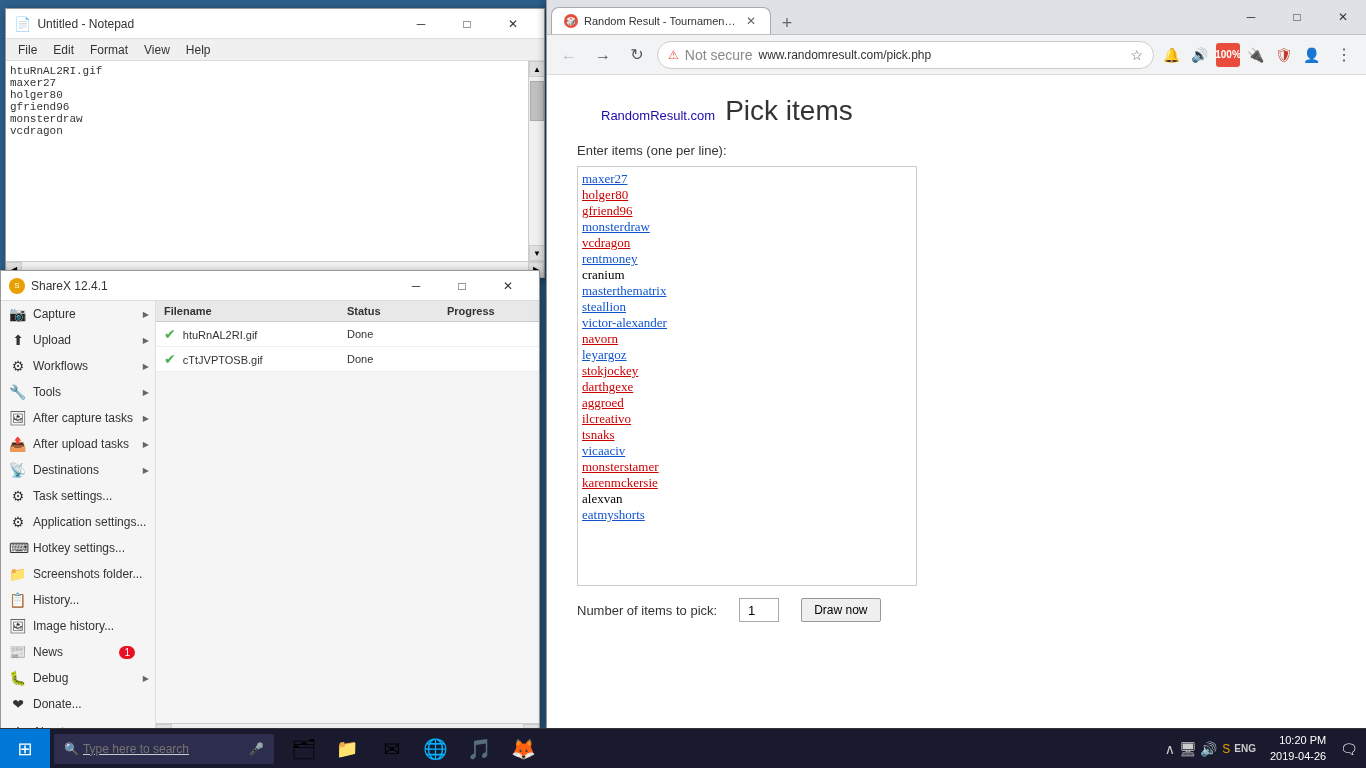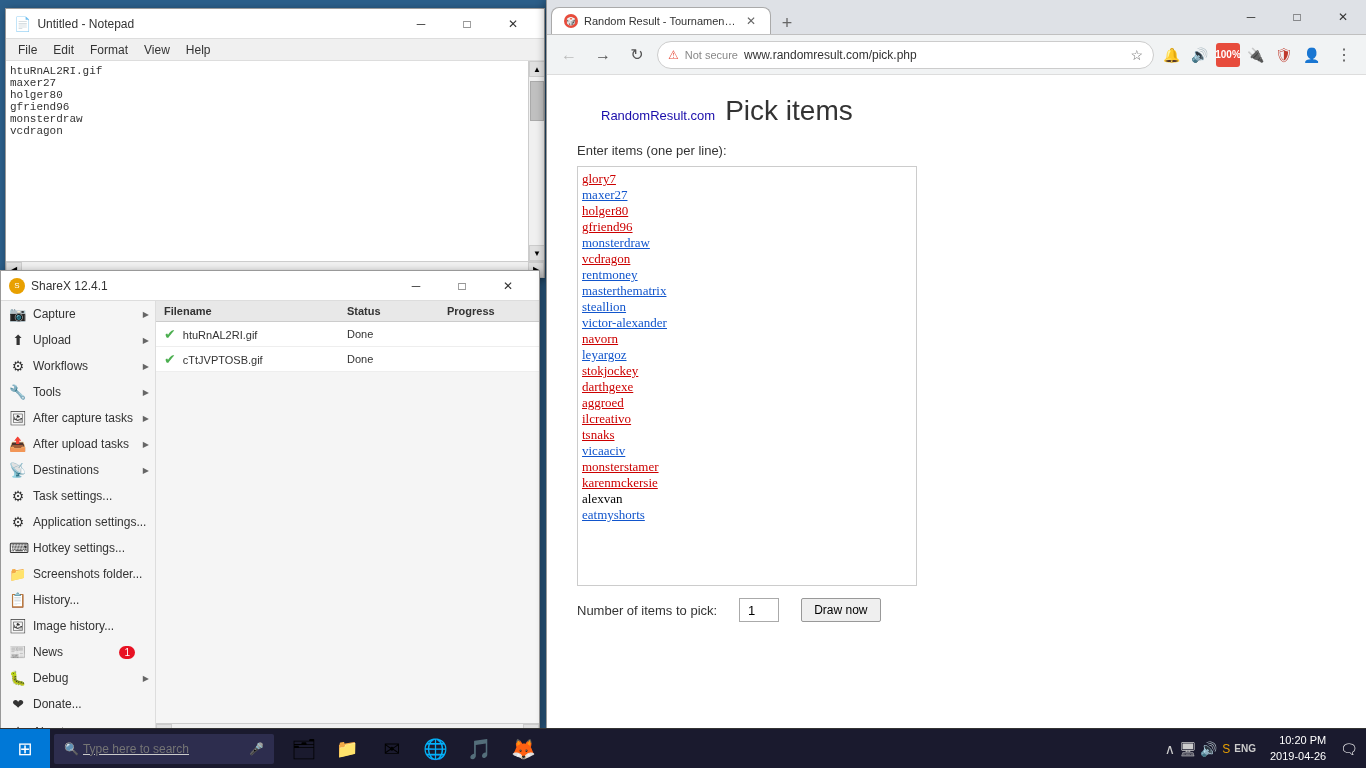--- a/index.html
+++ b/index.html
@@ -366,48 +366,48 @@
       <div class="win-btn">□</div>
       <div class="win-btn close">✕</div>
     </div>
   </div>
   <div class="browser-navbar">
     <div class="nav-btn disabled">←</div>
     <div class="nav-btn">→</div>
     <div class="nav-btn">↻</div>
     <div class="address-bar">
       <span class="address-security">⚠</span>
-      <span style="font-size:11px;color:#888;">Not secure</span>
+      <span style="font-size:14px;color:#888;">Not secure</span>
       <span class="address-text">www.randomresult.com/pick.php</span>
       <span class="address-star">☆</span>
     </div>
     <div class="browser-ext-icons">
       <div class="ext-icon" style="color:#e67e22;">🔔</div>
       <div class="ext-icon">🔊</div>
       <div class="ext-icon" style="background:#e74c3c;color:white;border-radius:3px;font-size:10px;font-weight:bold;">100%</div>
       <div class="ext-icon">🔌</div>
       <div class="ext-icon" style="color:#c0392b;">🛡</div>
       <div class="ext-icon">👤</div>
     </div>
     <div class="browser-menu-btn">⋮</div>
   </div>
   <div class="browser-content">
     <div class="site-header">
       <a class="site-link">RandomResult.com</a>
       <h1 class="page-title">Pick items</h1>
     </div>
     <p class="instructions">Enter items (one per line):</p>
     <div style="border:1px solid #ccc;width:340px;height:420px;overflow:auto;padding:4px;font-size:13px;font-family:serif;margin-bottom:12px;">
-      <div><a style="color:#cc0000;text-decoration:underline;">glory7</a></div>
       <div><a style="color:#1155cc;text-decoration:underline;">maxer27</a></div>
       <div><a style="color:#cc0000;text-decoration:underline;">holger80</a></div>
       <div><a style="color:#cc0000;text-decoration:underline;">gfriend96</a></div>
       <div><a style="color:#1155cc;text-decoration:underline;">monsterdraw</a></div>
       <div><a style="color:#cc0000;text-decoration:underline;">vcdragon</a></div>
       <div><a style="color:#1155cc;text-decoration:underline;">rentmoney</a></div>
+      <div><span>cranium</span></div>
       <div><a style="color:#1155cc;text-decoration:underline;">masterthematrix</a></div>
       <div><a style="color:#1155cc;text-decoration:underline;">steallion</a></div>
       <div><a style="color:#1155cc;text-decoration:underline;">victor-<span style="color:#1155cc;text-decoration:underline;">alexander</span></a></div>
       <div><a style="color:#cc0000;text-decoration:underline;">navorn</a></div>
       <div><a style="color:#1155cc;text-decoration:underline;">leyargoz</a></div>
       <div><a style="color:#cc0000;text-decoration:underline;">stokjockey</a></div>
       <div><a style="color:#cc0000;text-decoration:underline;">darthgexe</a></div>
       <div><a style="color:#cc0000;text-decoration:underline;">aggroed</a></div>
       <div><a style="color:#cc0000;text-decoration:underline;">ilcreativo</a></div>
       <div><a style="color:#cc0000;text-decoration:underline;">tsnaks</a></div>

